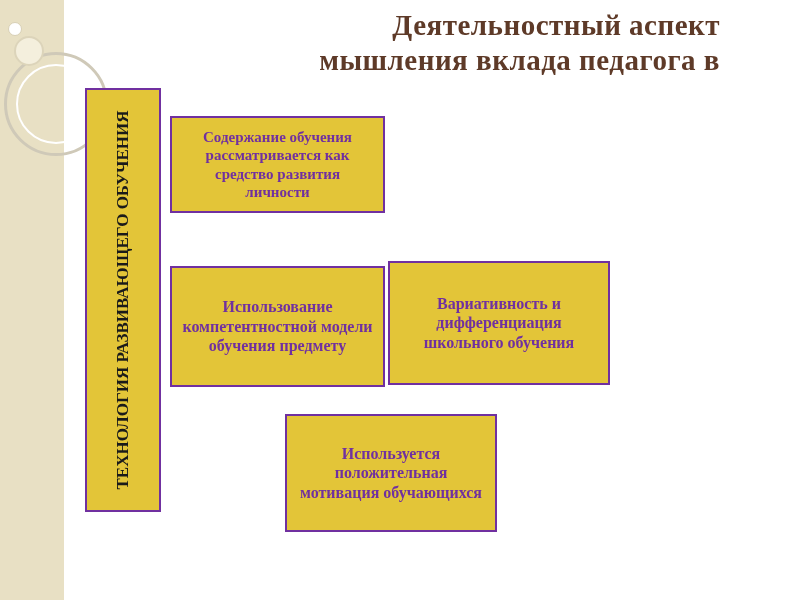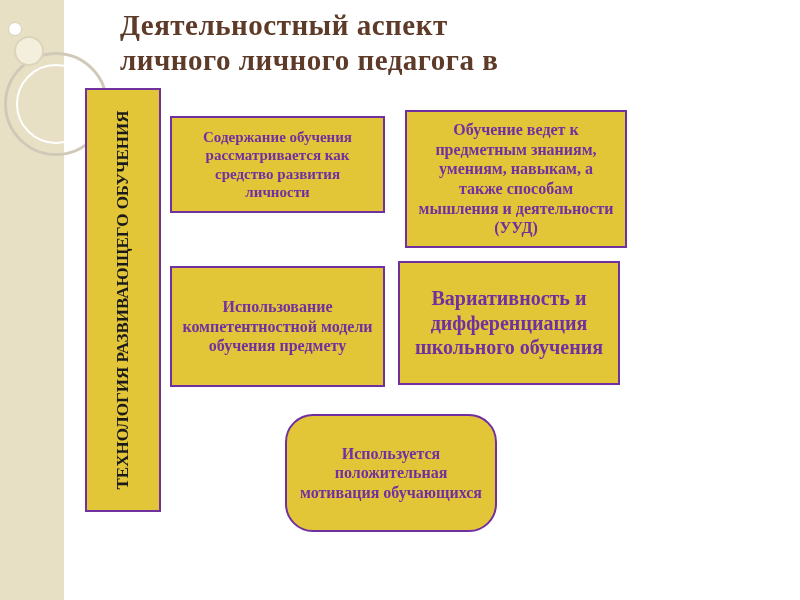--- a/index.html
+++ b/index.html
@@ -43,21 +43,21 @@
     background:#f4efdd;border:2px solid #dcd4ba;
   }
   .ring-tiny{
     left:8px;top:22px;width:14px;height:14px;
     background:#ffffff;border:1px solid #d8d0b6;
   }
 
   
   .title{
     position:absolute;left:120px;top:8px;width:600px;
-    text-align:left;
+    text-align:right;
     color:var(--title-text);
     font-weight:bold;
     font-size:29px;
     line-height:1.22;
     letter-spacing:0.5px;
     z-index:1;
   }
 
   
   .ybox{
@@ -68,22 +68,22 @@
     font-weight:bold;
     display:flex;align-items:center;justify-content:center;
     text-align:center;
     padding:8px 10px;
     z-index:2;
     line-height:1.22;
   }
   .box-1{left:170px;top:116px;width:215px;height:97px;font-size:15px;}
   .box-2{left:405px;top:110px;width:222px;height:138px;font-size:16px;}
   .box-3{left:170px;top:266px;width:215px;height:121px;font-size:16px;}
-  .box-4{left:398px;top:261px;width:222px;height:124px;font-size:20px;}
-  .box-5{left:285px;top:414px;width:212px;height:118px;font-size:16px;border-radius:28px;}
+  .box-4{left:388px;top:261px;width:222px;height:124px;font-size:16px;}
+  .box-5{left:285px;top:414px;width:212px;height:118px;font-size:16px;}
 
   
   .vbox{
     position:absolute;left:85px;top:88px;width:76px;height:424px;
     background:var(--box-fill);
     border:2px solid var(--box-border);
     z-index:2;
   }
   .vbox-label{
     position:absolute;left:50%;top:50%;
@@ -104,30 +104,29 @@
 
   <div class="strip">
     <span class="ring ring-big"></span>
     <span class="ring ring-mid"></span>
     <span class="ring ring-small"></span>
     <span class="ring ring-tiny"></span>
   </div>
 
   <div class="title">
     <div>Деятельностный  аспект</div>
-    <div>личного личного педагога в</div>
+    <div>мышления вклада педагога в</div>
   </div>
 
   <div class="vbox">
     <div class="vbox-label">ТЕХНОЛОГИЯ РАЗВИВАЮЩЕГО ОБУЧЕНИЯ</div>
   </div>
 
   <div class="ybox box-1">Содержание обучения рассматривается  как средство развития личности</div>
 
-  <div class="ybox box-2">Обучение ведет к предметным знаниям, умениям, навыкам, а также способам мышления и деятельности (УУД)</div>
 
   <div class="ybox box-3">Использование компетентностной модели обучения предмету</div>
 
   <div class="ybox box-4">Вариативность и дифференциация школьного обучения</div>
 
   <div class="ybox box-5">Используется положительная мотивация обучающихся</div>
 
 </div>
 
 </body></html>

